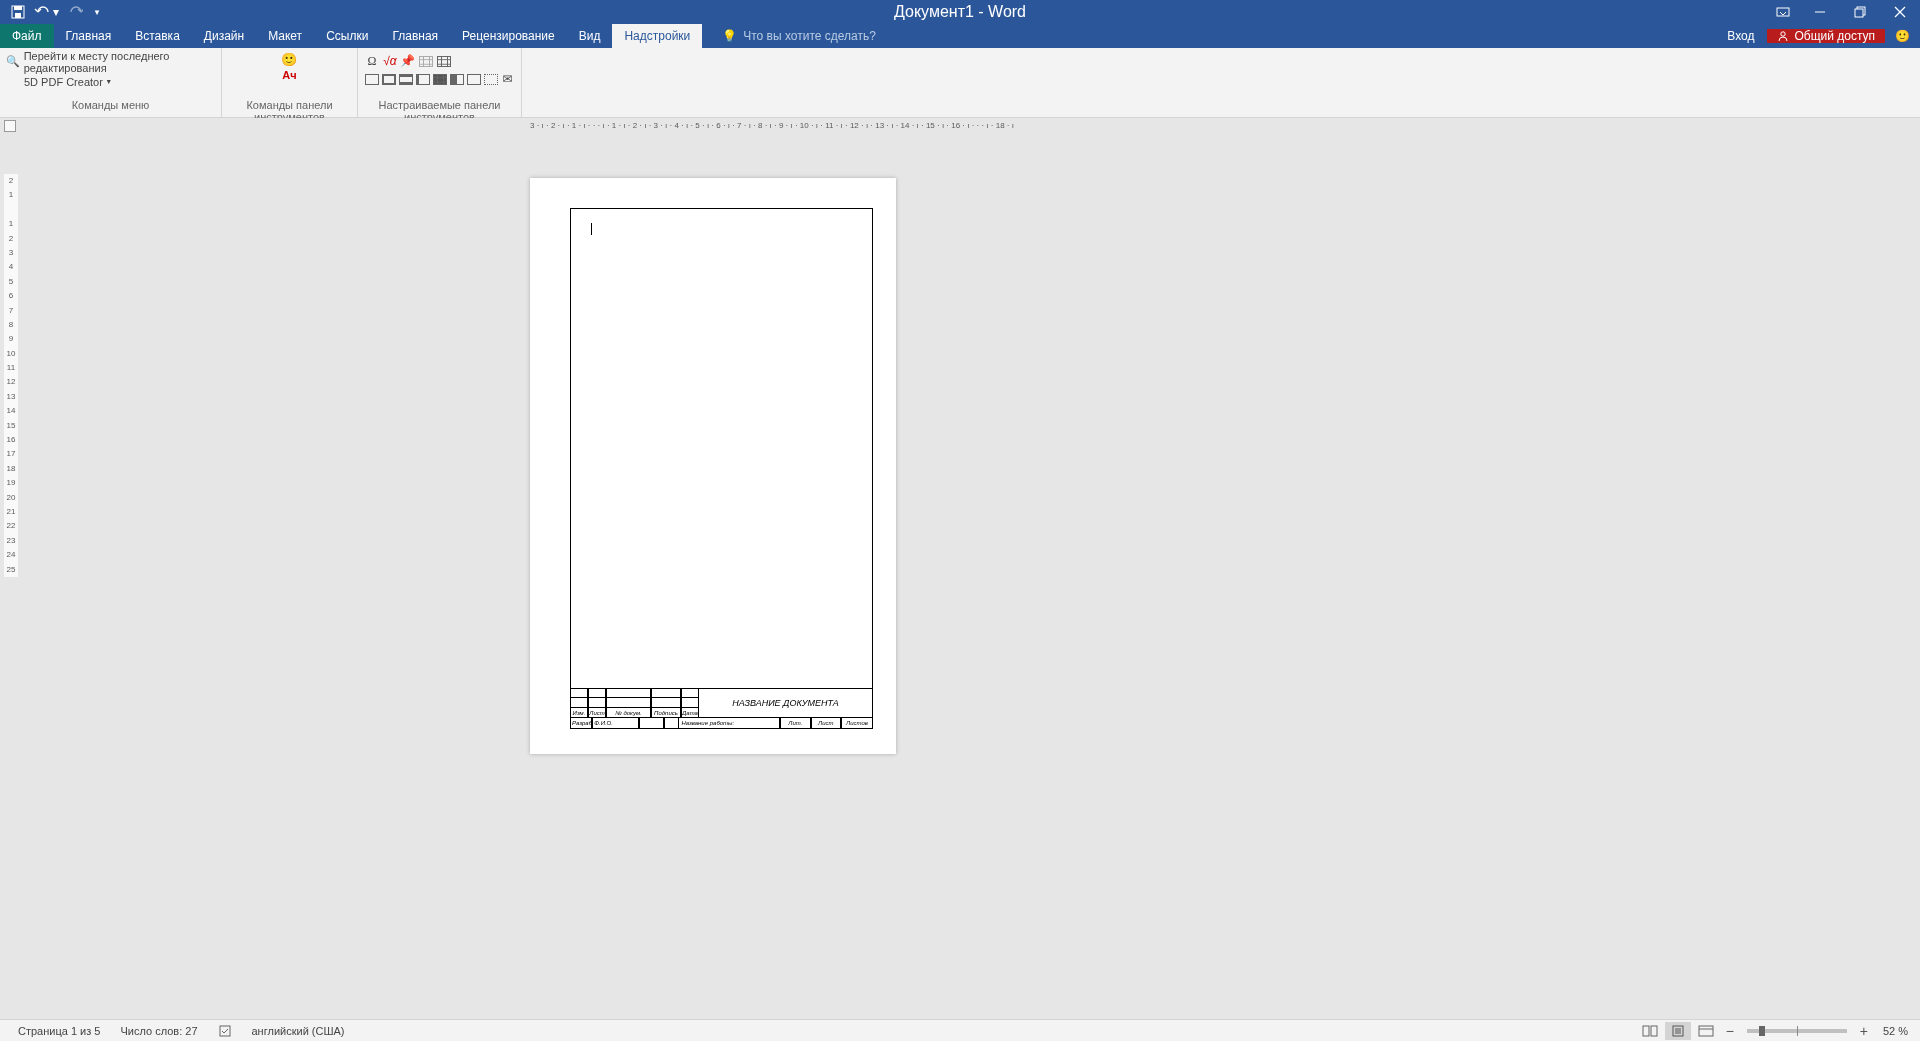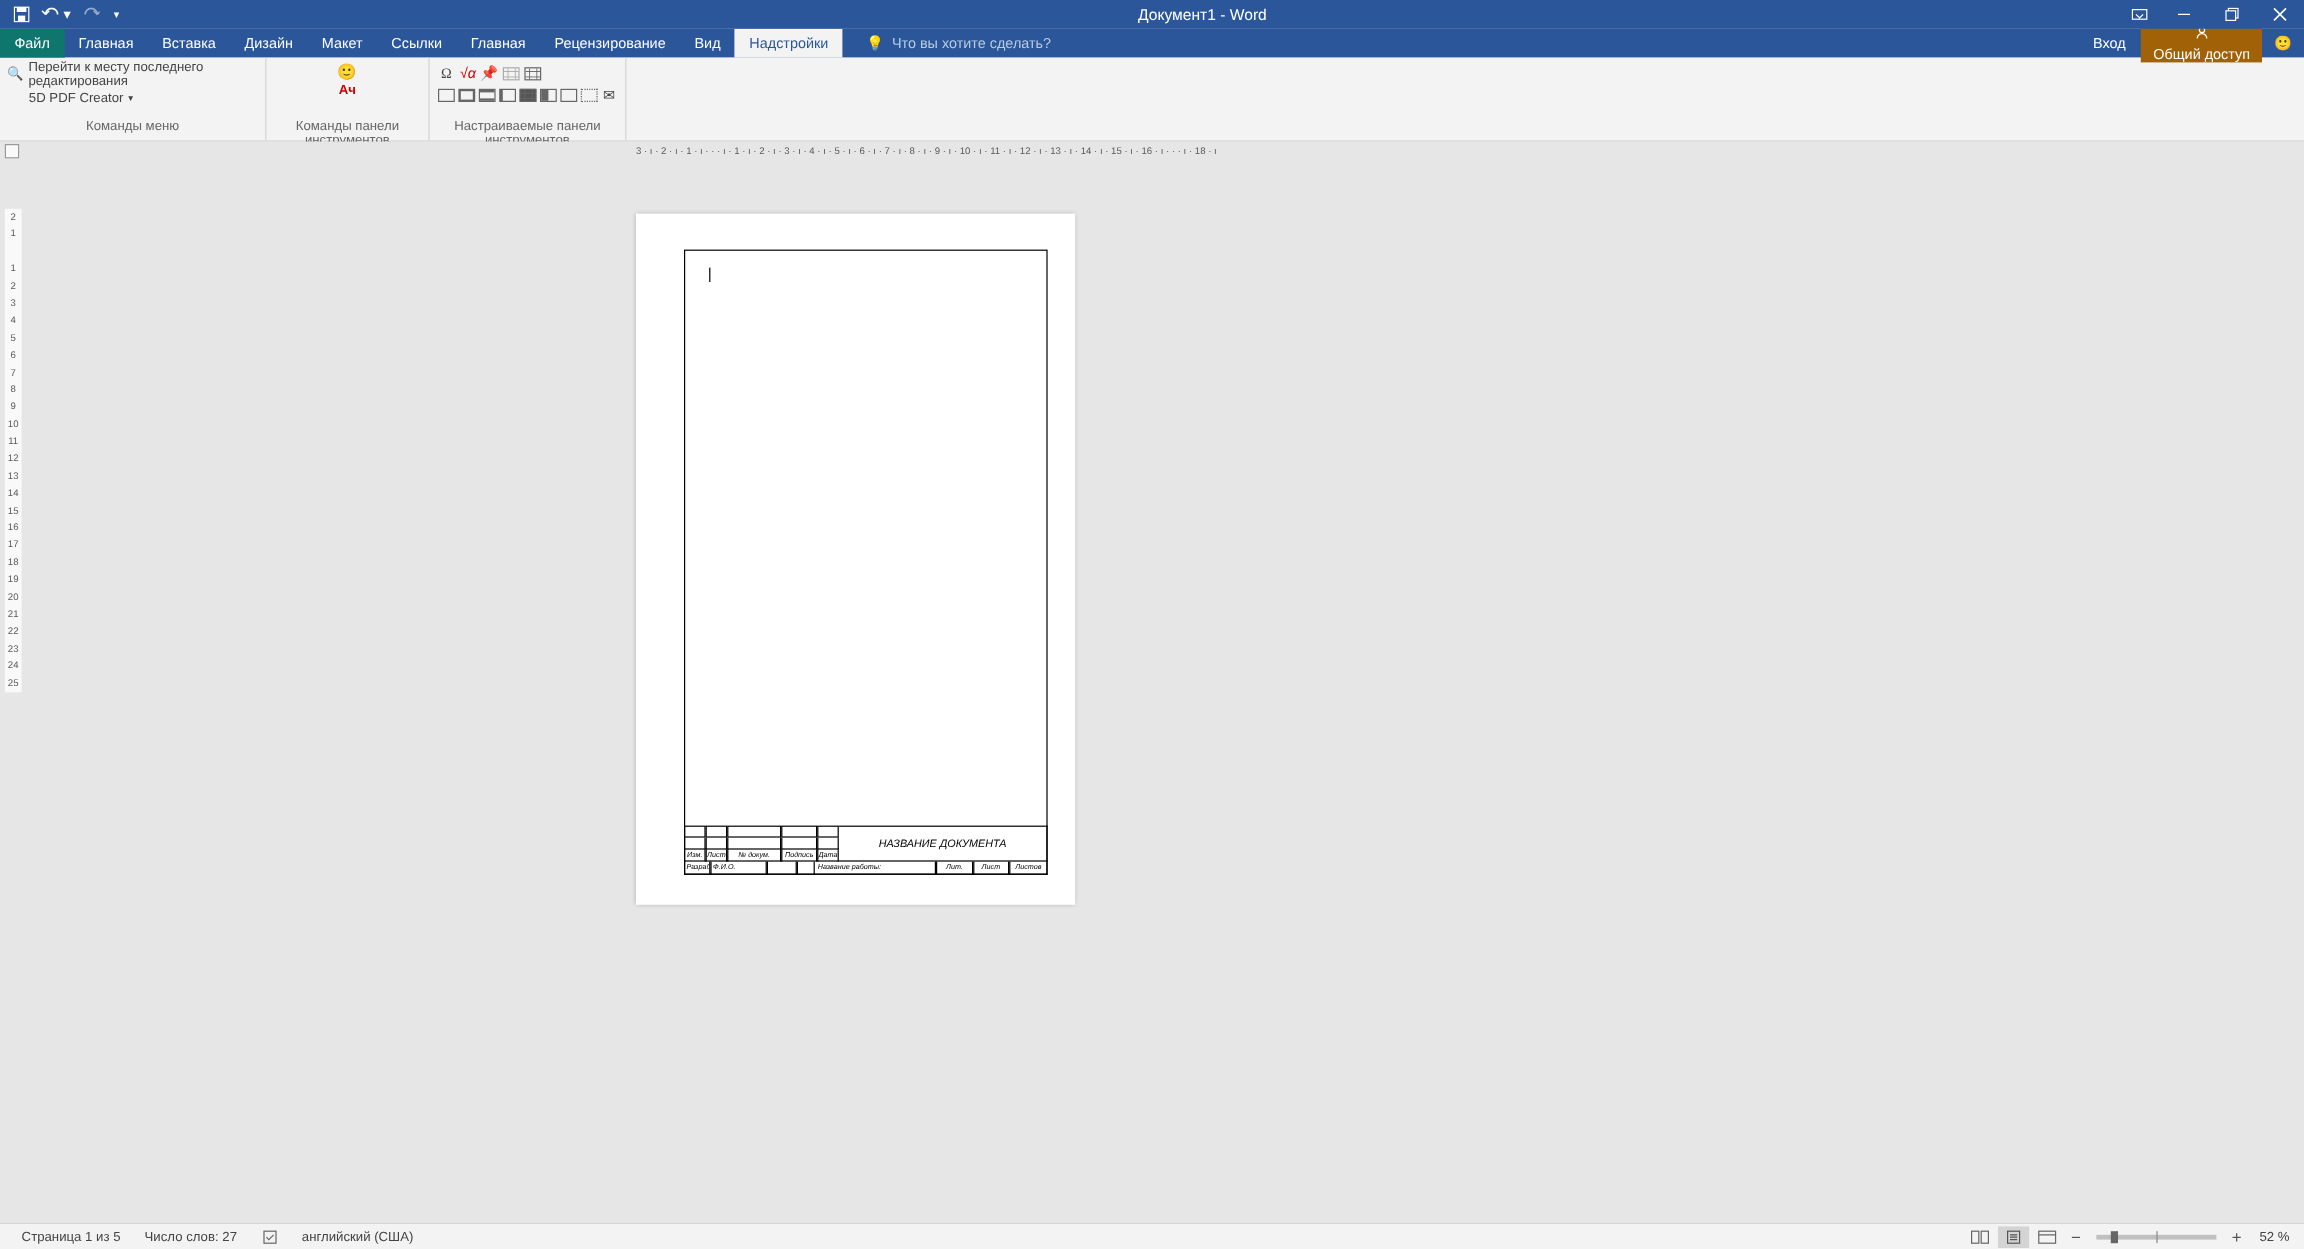--- a/index.html
+++ b/index.html
@@ -2,35 +2,35 @@
 <html><head>
 <meta charset="utf-8">
 <style>
 * { margin: 0; padding: 0; box-sizing: border-box; font-family: "Segoe UI", Tahoma, sans-serif; }
 body { background: #e6e6e6; width: 1920px; height: 1041px; overflow: hidden; position: relative; }
 
 
 .title-bar { height: 24px; background: #2b579a; display: flex; align-items: center; position: relative; }
 .qat { display: flex; align-items: center; gap: 8px; padding-left: 10px; }
 .qat-icon { width: 16px; height: 16px; display: flex; align-items: center; justify-content: center; color: #fff; font-size: 12px; cursor: pointer; }
-.title-text { position: absolute; left: 50%; transform: translateX(-50%); color: #fff; font-size: 13px; margin-left: 42px; }
+.title-text { position: absolute; left: 50%; transform: translateX(-50%); color: #fff; font-size: 16px; }
 .title-right { position: absolute; right: 0; display: flex; align-items: center; height: 100%; }
 .win-btn { width: 40px; height: 100%; display: flex; align-items: center; justify-content: center; color: #fff; font-size: 12px; cursor: pointer; }
 .win-btn.thin { width: 34px; }
 
 
 .ribbon-tabs { height: 24px; background: #2b579a; display: flex; align-items: stretch; font-size: 12px; }
 .tab { padding: 0 12px; display: flex; align-items: center; color: #fff; cursor: pointer; }
 .tab.file { background: #0f766e; }
 .tab.active { background: #f3f3f3; color: #2b579a; }
 .tellme { display: flex; align-items: center; color: #b8cbe3; padding-left: 20px; gap: 6px; }
 .tellme-icon { font-size: 12px; }
 .ribbon-right { margin-left: auto; display: flex; align-items: center; color: #fff; }
 .signin { padding: 0 13px; display: flex; align-items: flex-start; gap: 5px; cursor: pointer; }
-.share { padding: 0 10px; display: flex; align-items: center; gap: 5px; cursor: pointer; background: #a16207; flex-direction: column; }
+.share { padding: 0 10px; display: flex; align-items: center; gap: 5px; cursor: pointer; background: #b91c1c; }
 .smiley-right { padding: 0 10px; display: flex; align-items: center; cursor: pointer; }
 
 
 .ribbon-content { height: 70px; background: #f3f3f3; border-bottom: 1px solid #d4d4d4; display: flex; font-size: 11px; color: #444; }
 .ribbon-group { border-right: 1px solid #d4d4d4; padding: 4px 6px 0 6px; display: flex; flex-direction: column; position: relative; }
 .rg-body { flex: 1; }
 .rg-label { text-align: center; font-size: 11px; color: #666; padding-bottom: 2px; height: 18px; }
 .menu-cmd { display: flex; flex-direction: column; gap: 3px; padding-top: 1px; }
 .menu-cmd-item { display: flex; align-items: center; gap: 4px; cursor: pointer; height: 17px; }
 .smiley { font-size: 13px; }

